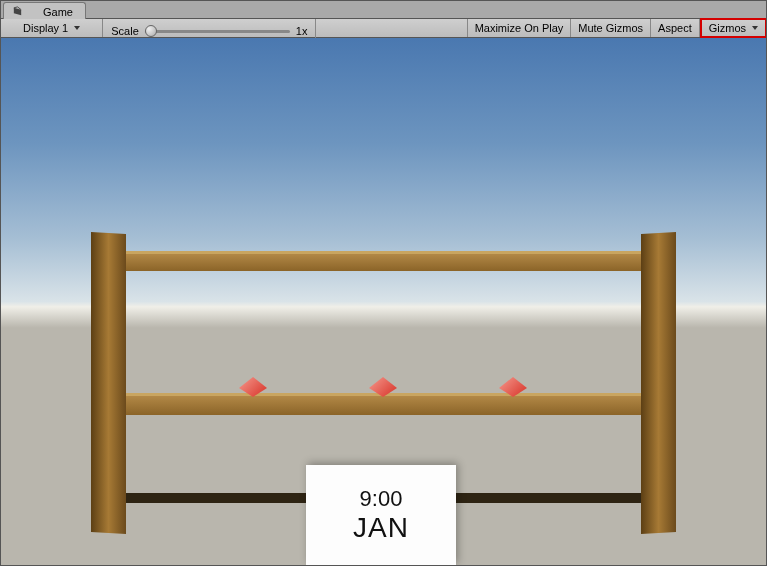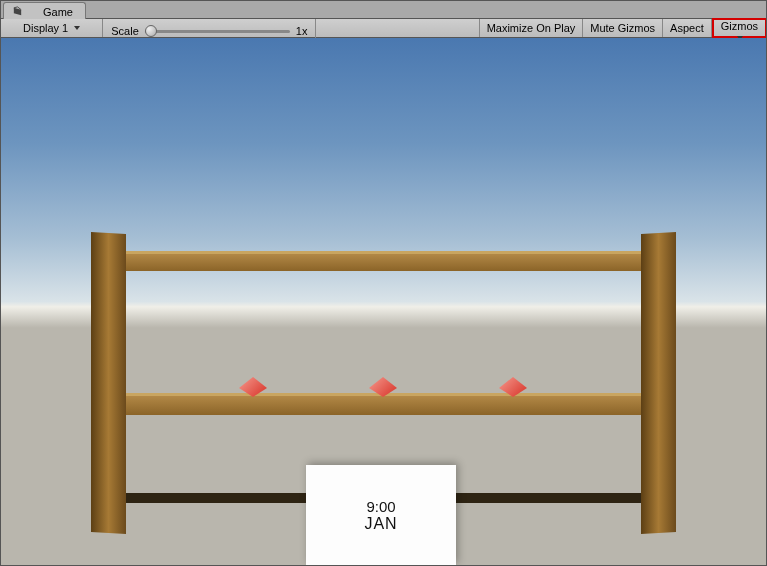--- a/index.html
+++ b/index.html
@@ -46,21 +46,21 @@
     align-items: stretch;
   }
   .tool {
     border-right: 1px solid #888;
     display: flex;
     align-items: center;
     padding: 0 22px;
     gap: 4px;
     white-space: nowrap;
   }
-  .tool.btn { padding: 0 7px; cursor: default; }
+  .tool.btn { padding: 0 7px; cursor: default; justify-content: center; }
   .drop-arrow {
     width: 0; height: 0;
     border-left: 3px solid transparent;
     border-right: 3px solid transparent;
     border-top: 4px solid #333;
     margin-left: 2px;
   }
   .spacer { flex: 1; border-right: 1px solid #888; }
   .slider-wrap { display: flex; align-items: center; gap: 6px; padding: 12px 8px; border-right: 1px solid #888; }
   .slider {
@@ -68,21 +68,20 @@
   }
   .slider-thumb {
     position: absolute; left: 0; top: -5px;
     width: 12px; height: 12px; border-radius: 50%;
     background: radial-gradient(circle at 30% 30%, #f0f0f0, #aaa);
     border: 1px solid #666;
   }
   .gizmos-hi {
     border: 2px solid #d40000;
     margin: -1px -1px -1px 0;
-    flex-direction: column;
   }
   
   .viewport {
     position: relative;
     width: 100%;
     height: calc(100% - 37px);
     background: linear-gradient(to bottom,
       #4a78b0 0%,
       #6d95bf 20%,
       #a5bed4 38%,
@@ -130,22 +129,22 @@
   .card {
     position: absolute;
     left: 305px; bottom: 0;
     width: 150px; height: 100px;
     background: #fdfdfd;
     box-shadow: 2px -2px 8px rgba(0,0,0,0.3);
     display: flex; flex-direction: column;
     align-items: center; justify-content: center;
     font-size: 22px; color: #111;
   }
-  .card .time { font-size: 15px; }
-  .card .month { font-size: 16px; letter-spacing: 1px; }
+  .card .time { font-size: 22px; }
+  .card .month { font-size: 28px; letter-spacing: 1px; }
 </style>
 </head>
 <body>
 
 <div class="tab-row">
   <div class="tab">
     <svg viewBox="0 0 12 12">
       <path d="M2 2 L10 4 L10 10 L2 8 Z" fill="#444"></path>
       <path d="M2 2 L6 1 L10 4" fill="none" stroke="#444" stroke-width="1"></path>
     </svg>

